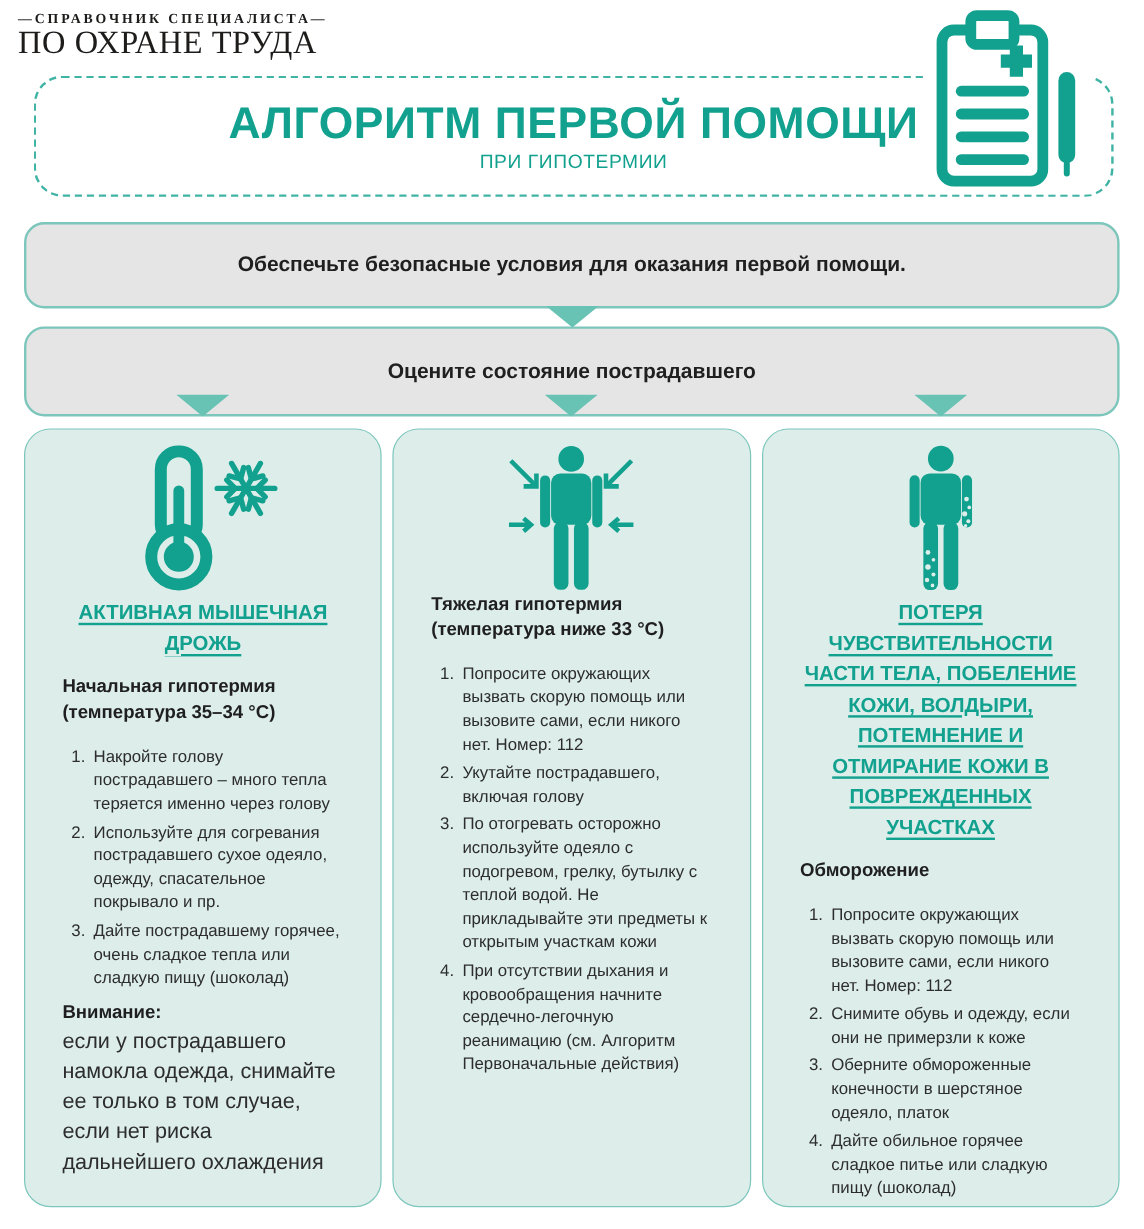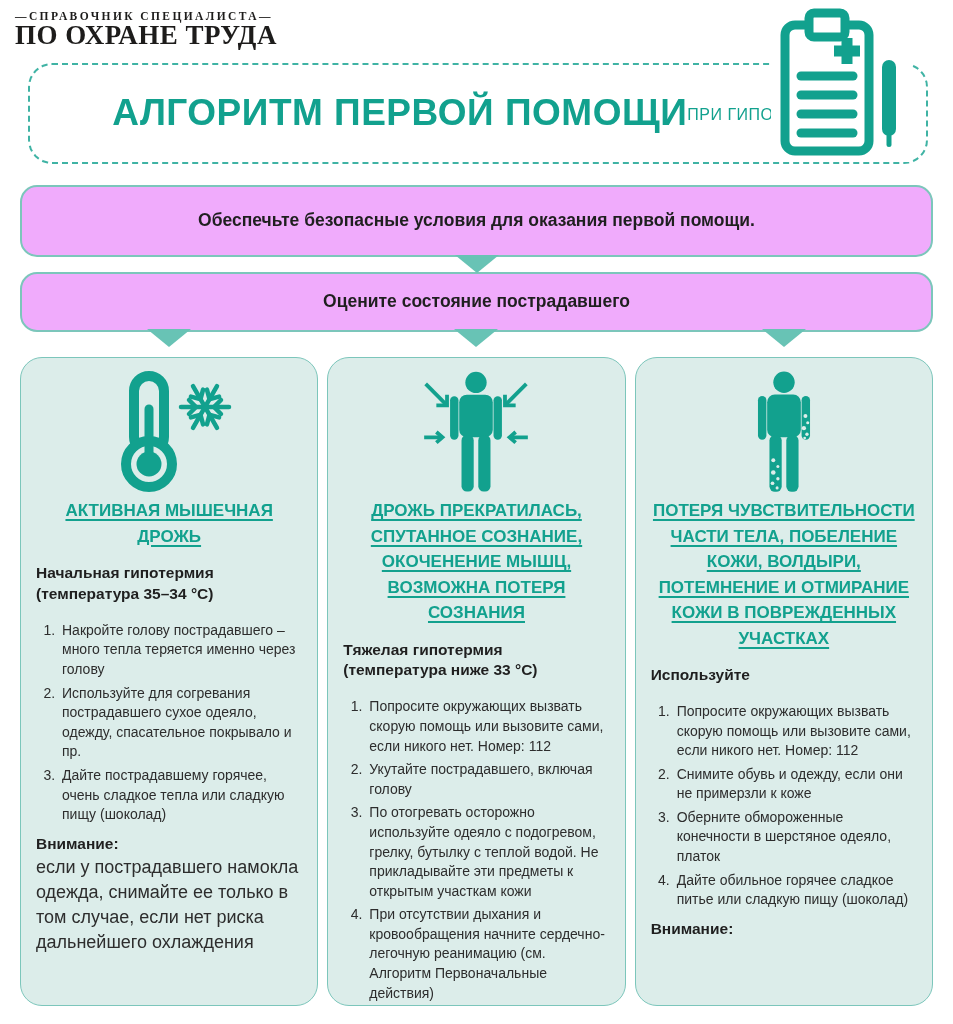--- a/index.html
+++ b/index.html
@@ -3,49 +3,49 @@
 <meta charset="utf-8">
 <style>
   html,body{margin:0;padding:0}
   body{
     width:953px;height:1024px;position:relative;overflow:hidden;
     background:#ffffff;font-family:"Liberation Sans",sans-serif;
   }
   
   .logo{position:absolute;top:10px;left:15px;color:#1d1c1b}
   .logo-top{font-family:"Liberation Serif",serif;font-weight:bold;font-size:11.5px;letter-spacing:2.4px;white-space:nowrap}
-  .logo-bottom{font-family:"Liberation Serif",serif;font-weight:bold;font-size:27px;line-height:1.02;letter-spacing:.5px;white-space:nowrap}
+  .logo-bottom{font-family:"Liberation Serif",serif;font-weight:normal;font-size:27px;line-height:1.02;letter-spacing:.5px;white-space:nowrap}
   
   .title-box{
     position:absolute;top:63px;left:28px;right:25px;height:97px;
     border:2px dashed #3fb3a4;border-radius:24px;
-    display:flex;flex-direction:row;justify-content:center;align-items:center;
+    display:flex;flex-direction:column;justify-content:center;align-items:center;
   }
   .title-main{color:#12a18e;font-weight:bold;font-size:37px;letter-spacing:.5px;line-height:1.15}
   .title-sub{color:#12a18e;font-size:16px;letter-spacing:.5px;margin-top:2px}
   .header-icon{position:absolute;top:6px;right:42px;width:128px;height:152px;background:#ffffff;padding:2px 6px;z-index:2}
   
   .band{
     position:absolute;left:20px;right:20px;
-    background:#f0abfc;border:2px solid #7cc6bb;border-radius:17px;
+    background:#e5e5e5;border:2px solid #7cc6bb;border-radius:17px;
     display:flex;flex-direction:column;justify-content:center;align-items:center;
     text-align:center;color:#1f1f1f;font-weight:bold;font-size:17.5px;line-height:1.55;
     box-sizing:border-box;
   }
   .band1{top:185px;height:72px}
-  .band2{top:272px;height:60px}
+  .band2{top:272px;height:75px}
   .tri{width:0;height:0;border-left:22px solid transparent;border-right:22px solid transparent;border-top:18px solid #68c3b5}
   .tri-single{position:absolute;top:255px;left:50%;transform:translateX(-50%);z-index:1}
   .tri-row{position:absolute;top:329px;left:20px;right:20px;display:flex;gap:9px;z-index:1}
   .tri-cell{flex:1;display:flex;justify-content:center}
   
   .cards{position:absolute;top:357px;left:20px;right:20px;bottom:18px;display:flex;gap:9px}
   .card{
     flex:1;background:#dcedea;border:1.5px solid #7cc6bb;border-radius:22px;
-    padding:12px 15px 14px;box-sizing:border-box;overflow:hidden;
+    padding:12px 31px 14px;box-sizing:border-box;overflow:hidden;
   }
   .card-icon{height:124px;display:flex;align-items:center;justify-content:center}
   .card-heading{
     color:#12a18e;font-weight:bold;text-align:center;font-size:17px;line-height:1.5;
     text-decoration:underline;text-underline-offset:3px;text-decoration-thickness:1.5px;
     margin:4px 0 14px;
   }
   .card-sub{font-weight:bold;font-size:15.5px;color:#1f1f1f;line-height:1.35}
   .card-sub-block{margin:0 0 10px}
   .card ol{margin:16px 0 10px;padding-left:23px;font-size:14px;color:#2d2d2d;line-height:1.4}
@@ -162,21 +162,20 @@
             <polyline points="42,32 42,46 28,46"></polyline>
           <path d="M146 18 L118 46"></path>
             <polyline points="118,32 118,46 132,46"></polyline>
           <path d="M12 88 L36 88"></path>
             <polyline points="28,81 36,88 28,95"></polyline>
           <path d="M148 88 L124 88"></path>
             <polyline points="132,81 124,88 132,95"></polyline>
         </g>
       </svg>
     </div>
-    <div class="card-heading">ДРОЖЬ ПРЕКРАТИЛАСЬ, СПУТАННОЕ СОЗНАНИЕ, ОКОЧЕНЕНИЕ МЫШЦ, ВОЗМОЖНА ПОТЕРЯ СОЗНАНИЯ</div>
     <div class="card-sub-block">
       <div class="card-sub">Тяжелая гипотермия</div>
       <div class="card-sub">(температура ниже 33 °C)</div>
     </div>
     <ol>
       <li>Попросите окружающих вызвать скорую помощь или вызовите сами, если никого нет. Номер: 112</li>
       <li>Укутайте пострадавшего, включая голову</li>
       <li>По отогревать осторожно используйте одеяло с подогревом, грелку, бутылку с теплой водой. Не прикладывайте эти предметы к открытым участкам кожи</li>
       <li>При отсутствии дыхания и кровообращения начните сердечно-легочную реанимацию (см. Алгоритм Первоначальные действия)</li>
     </ol>
@@ -204,21 +203,21 @@
             <circle cx="52" cy="126" r="2"></circle>
             <circle cx="46" cy="134" r="3"></circle>
           <circle cx="52" cy="142" r="2.2"></circle>
             <circle cx="45" cy="148" r="2.4"></circle>
             <circle cx="51" cy="154" r="2"></circle>
         </g>
       </svg>
     </div>
     <div class="card-heading">ПОТЕРЯ ЧУВСТВИТЕЛЬНОСТИ ЧАСТИ ТЕЛА, ПОБЕЛЕНИЕ КОЖИ, ВОЛДЫРИ, ПОТЕМНЕНИЕ И ОТМИРАНИЕ КОЖИ В ПОВРЕЖДЕННЫХ УЧАСТКАХ</div>
     <div class="card-sub-block">
-      <div class="card-sub">Используйте</div>
+      <div class="card-sub">Обморожение</div>
     </div>
     <ol>
       <li>Попросите окружающих вызвать скорую помощь или вызовите сами, если никого нет. Номер: 112</li>
       <li>Снимите обувь и одежду, если они не примерзли к коже</li>
       <li>Оберните обмороженные конечности в шерстяное одеяло, платок</li>
       <li>Дайте обильное горячее сладкое питье или сладкую пищу (шоколад)</li>
     </ol>
     <div class="att-label">Внимание:</div>
   </div>
 

